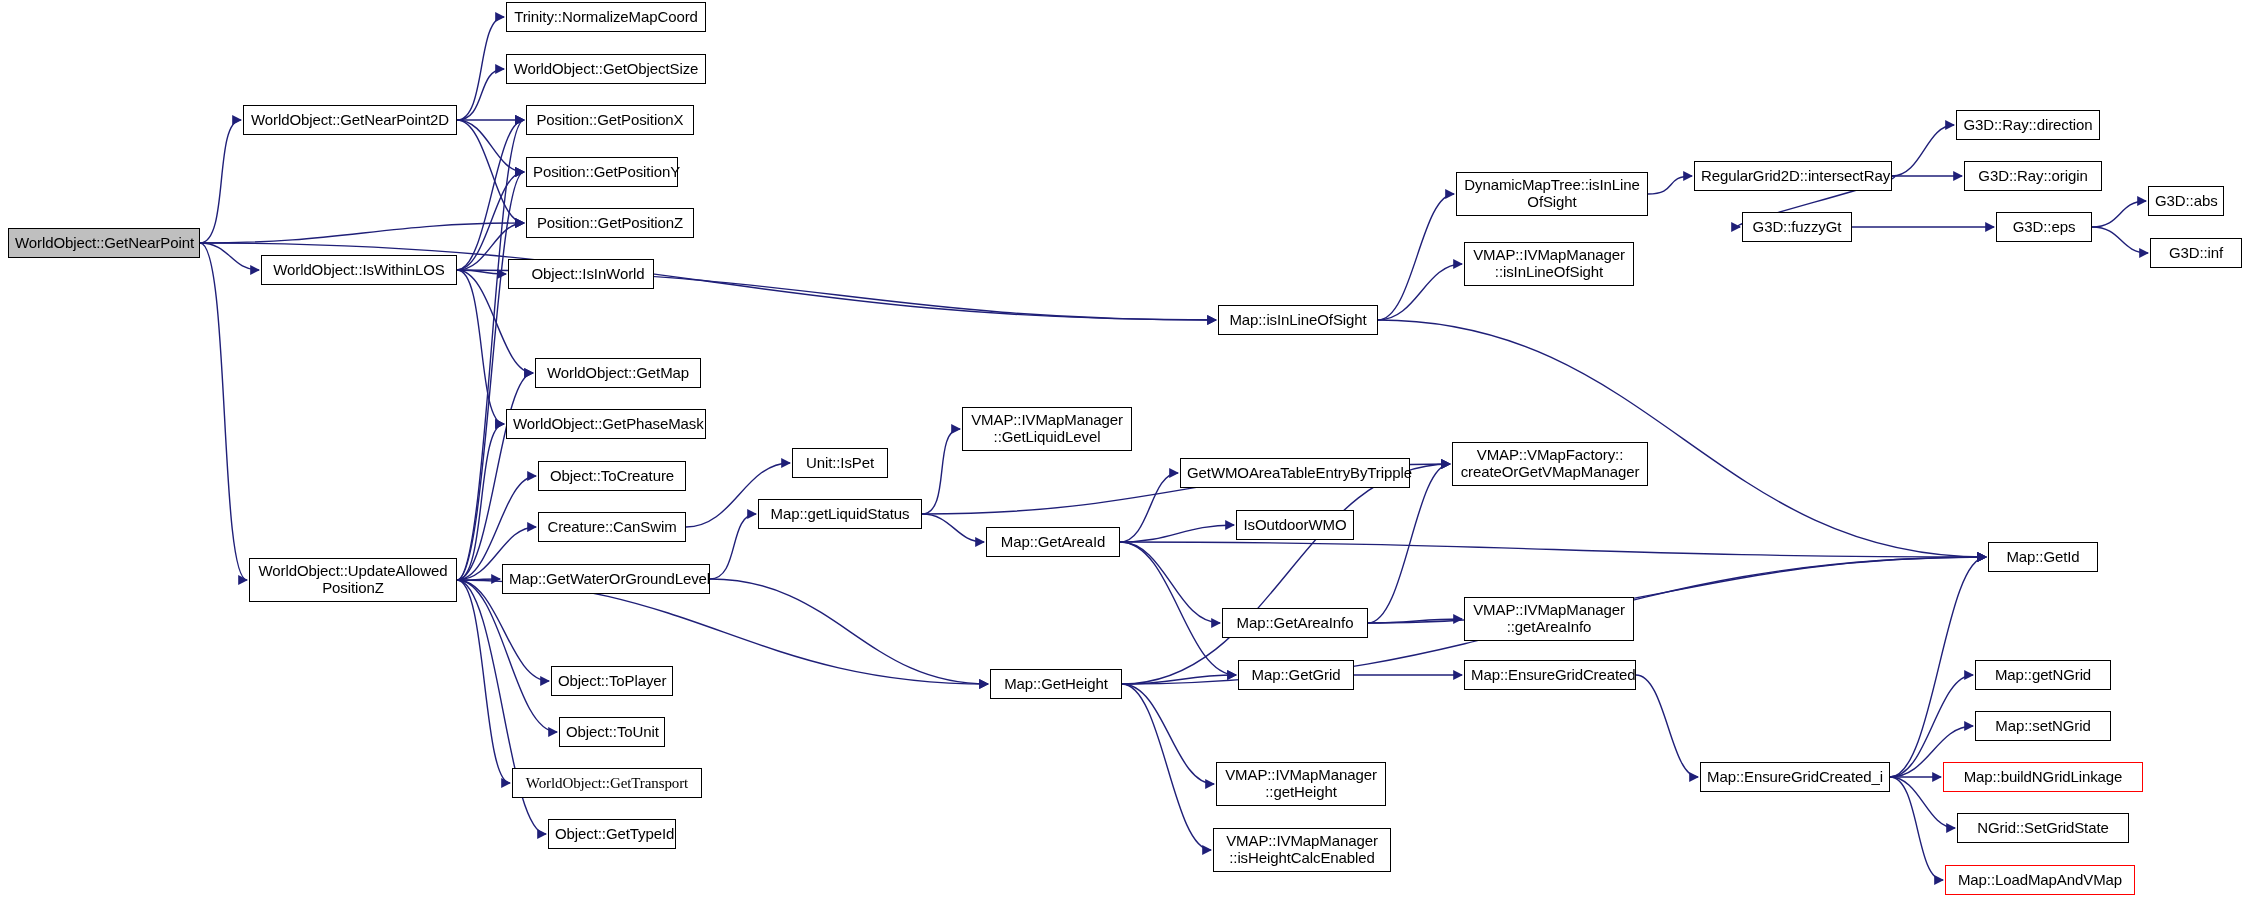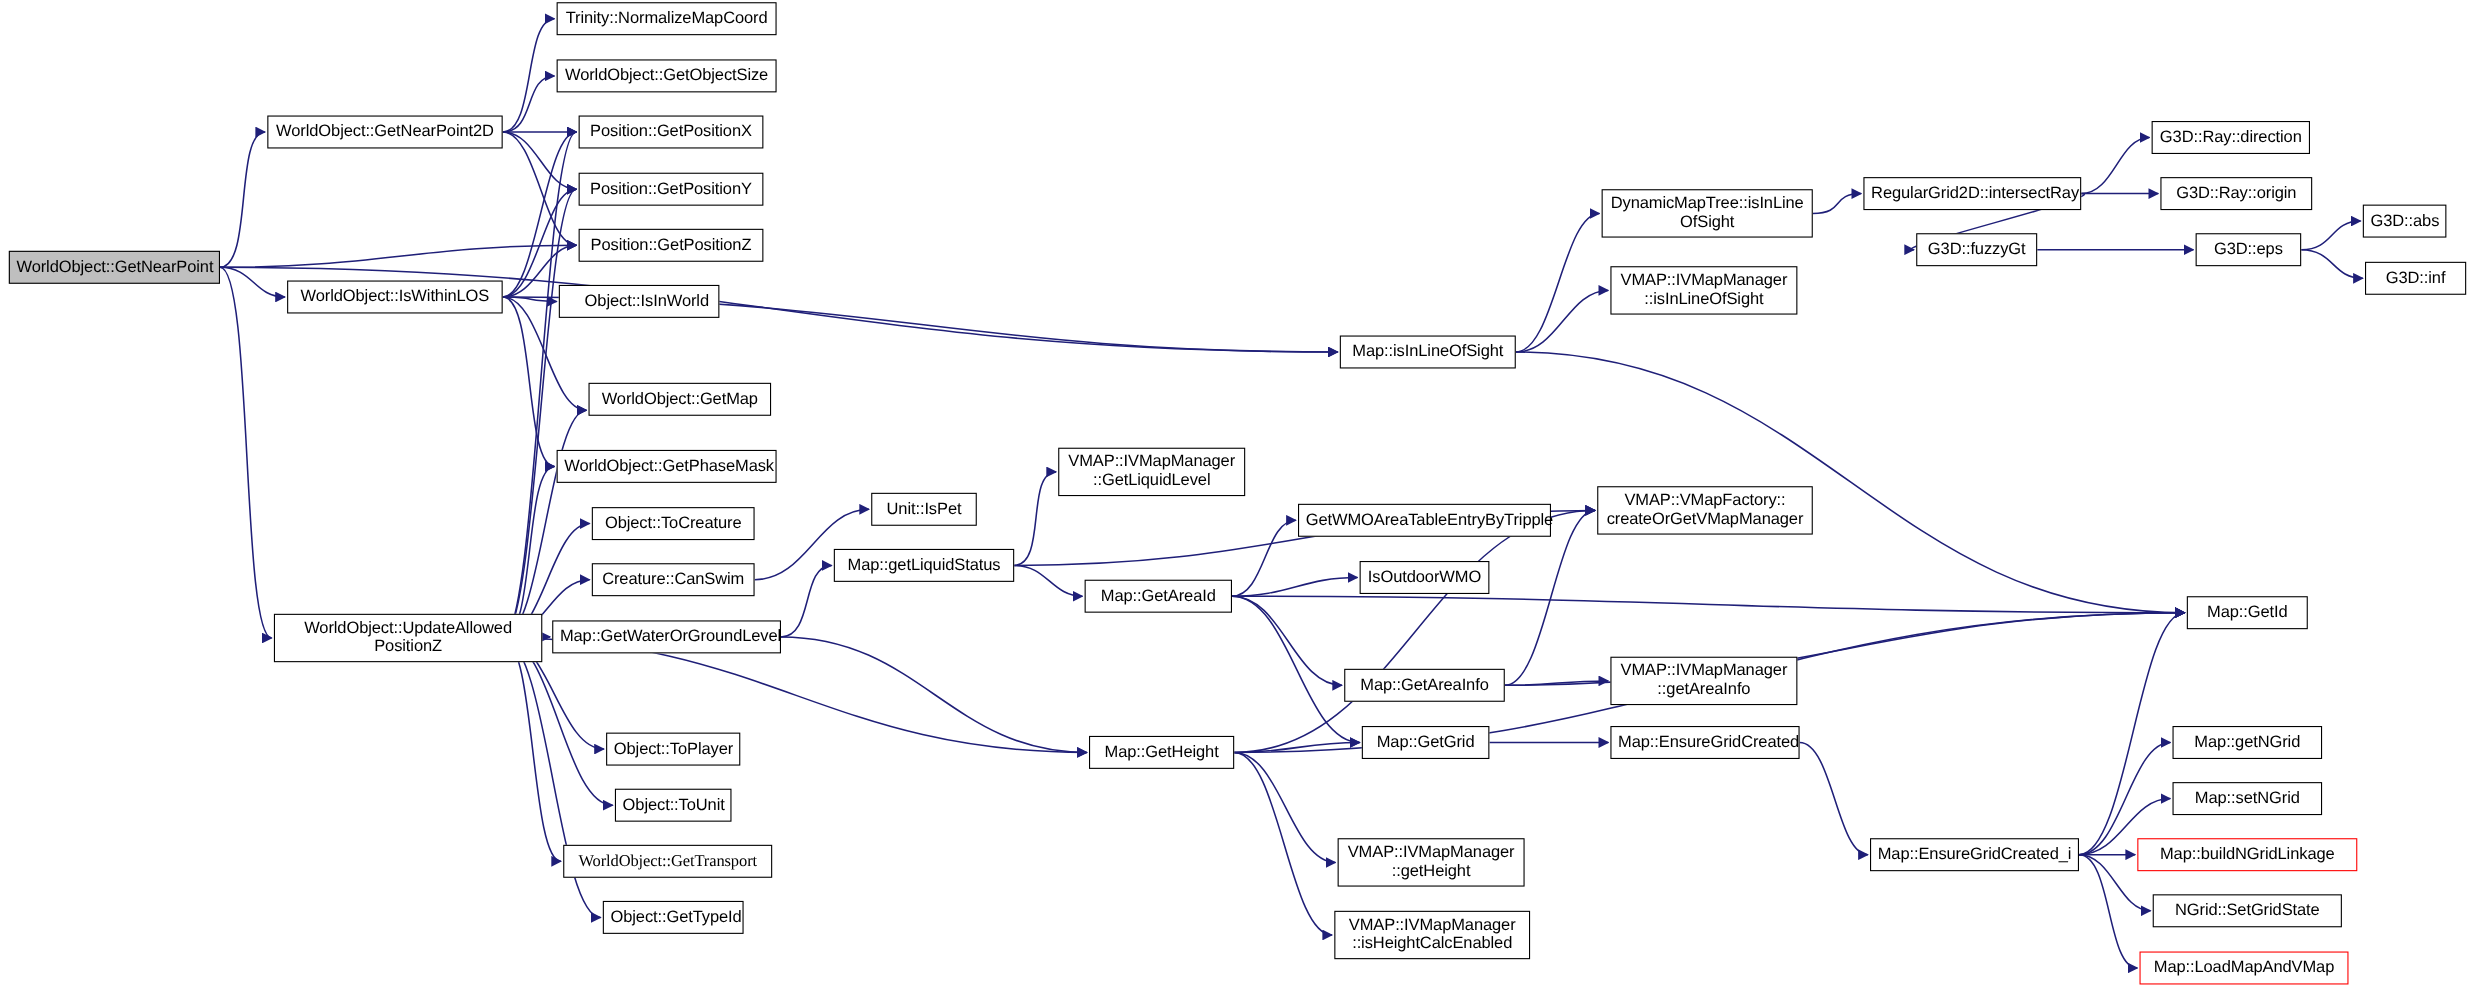--- a/index.html
+++ b/index.html
@@ -103,29 +103,29 @@
         <path d="M 1890 777 C 1928.25 777, 1936.75 726, 1973 726" fill="none" stroke="#1f1f78" stroke-width="1.4" marker-end="url(#arrow)"></path>
         <path d="M 1890 777 C 1920 777, 1913 777, 1941 777" fill="none" stroke="#1f1f78" stroke-width="1.4" marker-end="url(#arrow)"></path>
         <path d="M 1890 777 C 1920.15 777, 1926.85 828, 1955 828" fill="none" stroke="#1f1f78" stroke-width="1.4" marker-end="url(#arrow)"></path>
         <path d="M 1890 777 C 1920 777, 1915 880, 1943 880" fill="none" stroke="#1f1f78" stroke-width="1.4" marker-end="url(#arrow)"></path>
       </g>
   </svg>
   <div id="nodes-group">
       <div class="node root" style="left: 8px; top: 228px; width: 192px; height: 30px;"><span class="lbl">WorldObject::GetNearPoint</span></div>
       <div class="node" style="left: 243px; top: 105px; width: 214px; height: 30px;"><span class="lbl">WorldObject::GetNearPoint2D</span></div>
       <div class="node" style="left: 261px; top: 255px; width: 196px; height: 30px;"><span class="lbl">WorldObject::IsWithinLOS</span></div>
-      <div class="node" style="left: 249px; top: 558px; width: 244px; height: 44px;"><span class="lbl">WorldObject::UpdateAllowed
+      <div class="node" style="left: 249px; top: 558px; width: 208px; height: 44px;"><span class="lbl">WorldObject::UpdateAllowed
 PositionZ</span></div>
       <div class="node" style="left: 506px; top: 2px; width: 200px; height: 30px;"><span class="lbl">Trinity::NormalizeMapCoord</span></div>
       <div class="node" style="left: 506px; top: 54px; width: 200px; height: 30px;"><span class="lbl">WorldObject::GetObjectSize</span></div>
       <div class="node" style="left: 526px; top: 105px; width: 168px; height: 30px;"><span class="lbl">Position::GetPositionX</span></div>
-      <div class="node" style="left: 526px; top: 157px; width: 168px; height: 30px;"><span class="lbl">Position::GetPositionY</span></div>
+      <div class="node" style="left: 526px; top: 157px; width: 152px; height: 30px;"><span class="lbl">Position::GetPositionY</span></div>
       <div class="node" style="left: 526px; top: 208px; width: 168px; height: 30px;"><span class="lbl">Position::GetPositionZ</span></div>
       <div class="node" style="left: 508px; top: 259px; width: 146px; height: 30px; padding-left: 20px;"><span class="lbl">Object::IsInWorld</span></div>
-      <div class="node" style="left: 535px; top: 348px; width: 166px; height: 30px;"><span class="lbl">WorldObject::GetMap</span></div>
+      <div class="node" style="left: 535px; top: 358px; width: 166px; height: 30px;"><span class="lbl">WorldObject::GetMap</span></div>
       <div class="node" style="left: 506px; top: 409px; width: 200px; height: 30px;"><span class="lbl">WorldObject::GetPhaseMask</span></div>
       <div class="node" style="left: 538px; top: 461px; width: 148px; height: 30px;"><span class="lbl">Object::ToCreature</span></div>
       <div class="node" style="left: 538px; top: 512px; width: 148px; height: 30px;"><span class="lbl">Creature::CanSwim</span></div>
       <div class="node" style="left: 502px; top: 564px; width: 208px; height: 30px;"><span class="lbl">Map::GetWaterOrGroundLevel</span></div>
       <div class="node" style="left: 551px; top: 666px; width: 122px; height: 30px;"><span class="lbl">Object::ToPlayer</span></div>
       <div class="node" style="left: 559px; top: 717px; width: 106px; height: 30px;"><span class="lbl">Object::ToUnit</span></div>
       <div class="node" style="left: 512px; top: 768px; width: 190px; height: 30px; font-family: Liberation Serif, serif;"><span class="lbl">WorldObject::GetTransport</span></div>
       <div class="node" style="left: 548px; top: 819px; width: 128px; height: 30px;"><span class="lbl">Object::GetTypeId</span></div>
       <div class="node" style="left: 792px; top: 448px; width: 96px; height: 30px;"><span class="lbl">Unit::IsPet</span></div>
       <div class="node" style="left: 758px; top: 499px; width: 164px; height: 30px;"><span class="lbl">Map::getLiquidStatus</span></div>

